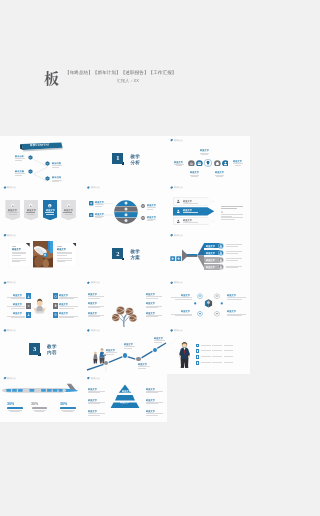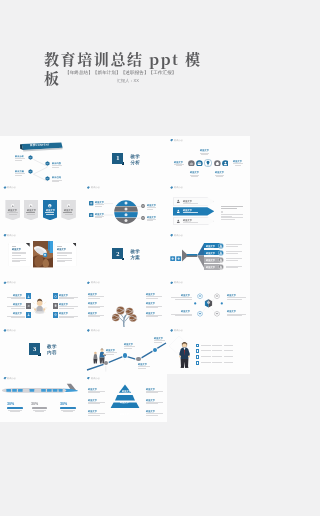--- a/index.html
+++ b/index.html
@@ -54,21 +54,21 @@
 .sectxt{position:absolute;font-size:4.6px;line-height:5px;color:#3e6d8d;font-weight:bold;
   letter-spacing:.35px;white-space:nowrap;}
 
 </style>
 </head>
 <body>
 
 <div id="page">
 
   <div class="hdr">
-    <div class="hdr-title"><span>教育培训总结 ppt 模</span><br><span>板</span></div>
+    <div class="hdr-title"><br><span>板</span></div>
     <div class="hdr-sub">【年终总结】【新年计划】【述职报告】【工作汇报】</div>
     <div class="hdr-pres">汇报人：XX</div>
   </div>
 
   <div id="grid">
 <div class="cell c0 r0">
   <svg class="abs" style="left:20.4px;top:5.6px" width="43" height="10" viewBox="0 0 43 10">
     <path d="M1.7 1.9 L41.3 0.5 L42.6 5.7 L3.1 8.0 Z" fill="#1e6a93"></path>
     <path d="M1.7 1.9 L3.1 8.0 L0.2 6.8 L0.0 2.6 Z" fill="#123c55"></path>
     <path d="M3.1 8.0 L42.6 5.7 L42.4 7.2 L3.2 9.6 Z" fill="#a3aab0" opacity=".6"></path>

